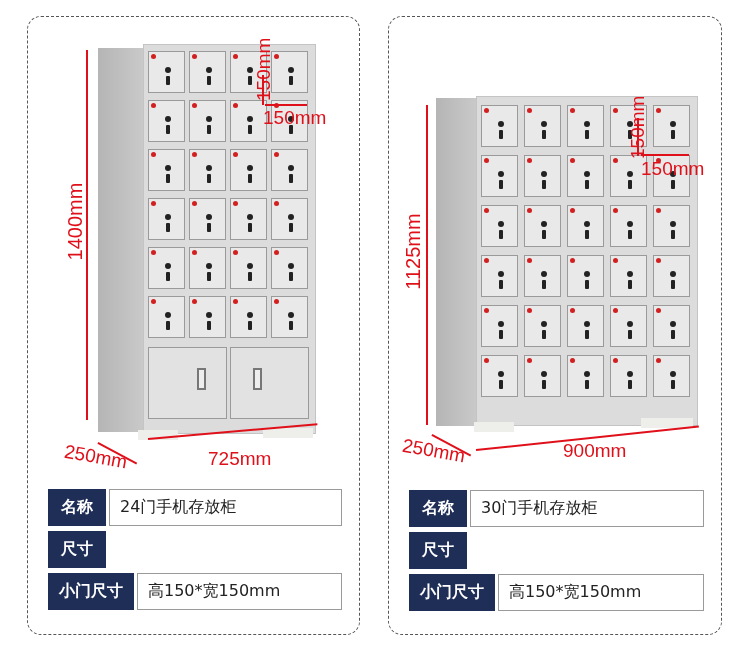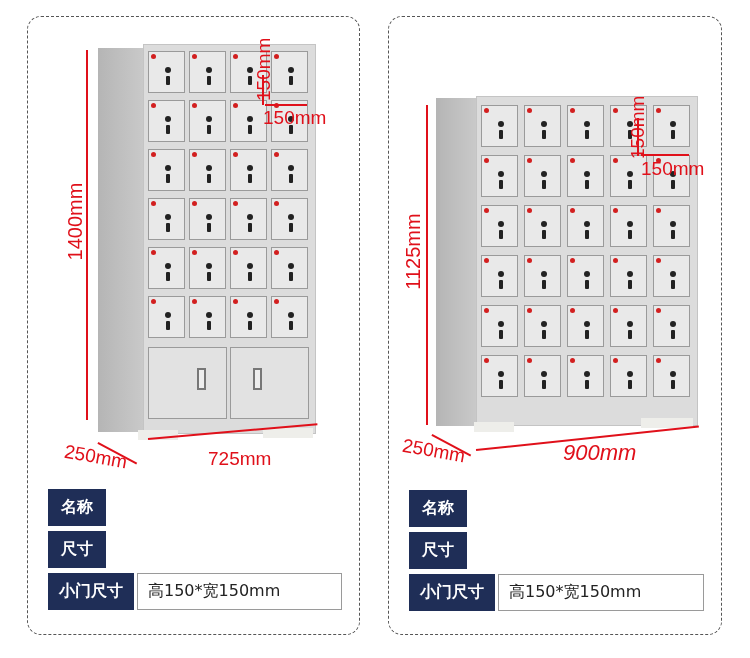--- a/index.html
+++ b/index.html
@@ -174,20 +174,21 @@
 <div class="dim-line" style="left:265px;top:104px;width:42px;height:1.5px;"></div>
 <div class="dim-text" style="left:263px;top:107px;font-size:19px;">150mm</div>
 
 <div class="dim-line" style="left:98px;top:442px;width:44px;height:1.5px;transform:rotate(28deg);transform-origin:left;"></div>
 <div class="dim-text" style="left:64px;top:446px;font-size:19px;transform:rotate(10deg);">250mm</div>
 <div class="dim-line" style="left:148px;top:438px;width:170px;height:1.5px;transform:rotate(-5deg);transform-origin:left;"></div>
 <div class="dim-text" style="left:208px;top:448px;font-size:19px;">725mm</div>
 
 <div class="spec-row" style="left:48px;top:489px;">
   <div class="spec-label" style="width:58px;">名称</div>
+  <div class="spec-value" style="width:233px;">24门手机存放柜</div>
 </div>
 <div class="spec-row" style="left:48px;top:531px;">
   <div class="spec-label" style="width:58px;">尺寸</div>
 </div>
 <div class="spec-row" style="left:48px;top:573px;">
   <div class="spec-label" style="width:86px;">小门尺寸</div>
   <div class="spec-value" style="width:205px;">高150*宽150mm</div>
 </div>
 
 <div class="panel" id="panel-right"></div>
@@ -352,24 +353,25 @@
 
 <div class="dim-line" style="left:426px;top:105px;width:1.5px;height:320px;"></div>
 <div class="dim-text vtext" style="left:373px;top:240px;font-size:20px;width:80px;text-align:center;">1125mm</div>
 <div class="dim-line" style="left:637px;top:118px;width:1.5px;height:38px;"></div>
 <div class="dim-text vtext" style="left:608px;top:118px;font-size:19px;width:60px;text-align:center;">150mm</div>
 <div class="dim-line" style="left:641px;top:154px;width:48px;height:1.5px;"></div>
 <div class="dim-text" style="left:641px;top:158px;font-size:19px;">150mm</div>
 <div class="dim-line" style="left:432px;top:434px;width:44px;height:1.5px;transform:rotate(28deg);transform-origin:left;"></div>
 <div class="dim-text" style="left:402px;top:440px;font-size:19px;transform:rotate(10deg);">250mm</div>
 <div class="dim-line" style="left:476px;top:449px;width:224px;height:1.5px;transform:rotate(-6deg);transform-origin:left;"></div>
-<div class="dim-text" style="left:563px;top:440px;font-size:22px;font-style:italic;">900mm</div>
+<div class="dim-text" style="left:563px;top:440px;font-size:19px;">900mm</div>
 
 <div class="spec-row" style="left:409px;top:490px;">
   <div class="spec-label" style="width:58px;">名称</div>
+  <div class="spec-value" style="width:234px;">30门手机存放柜</div>
 </div>
 <div class="spec-row" style="left:409px;top:532px;">
   <div class="spec-label" style="width:58px;">尺寸</div>
 </div>
 <div class="spec-row" style="left:409px;top:574px;">
   <div class="spec-label" style="width:86px;">小门尺寸</div>
   <div class="spec-value" style="width:206px;">高150*宽150mm</div>
 </div>
 
 </body></html>

